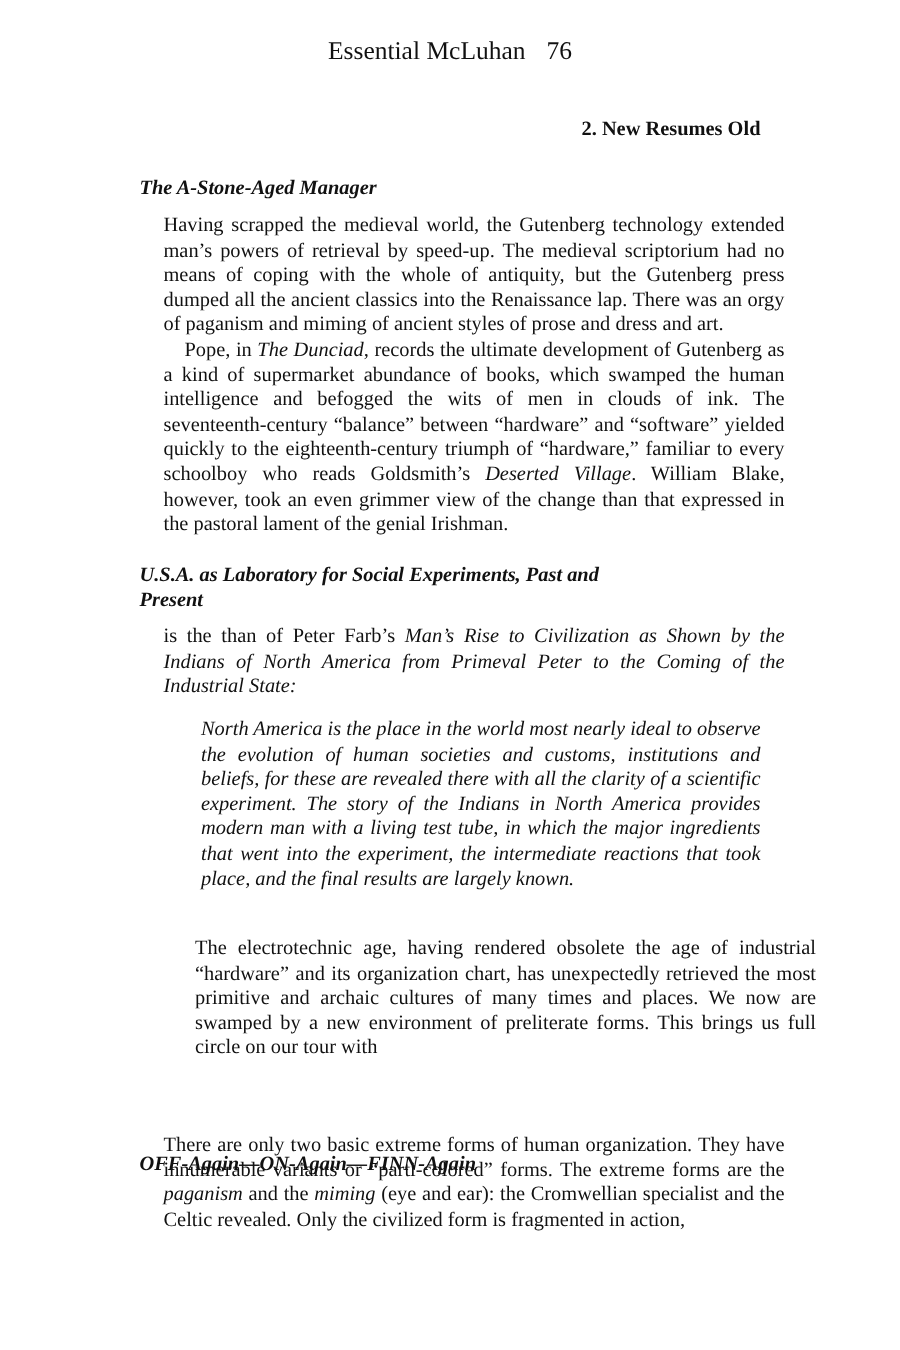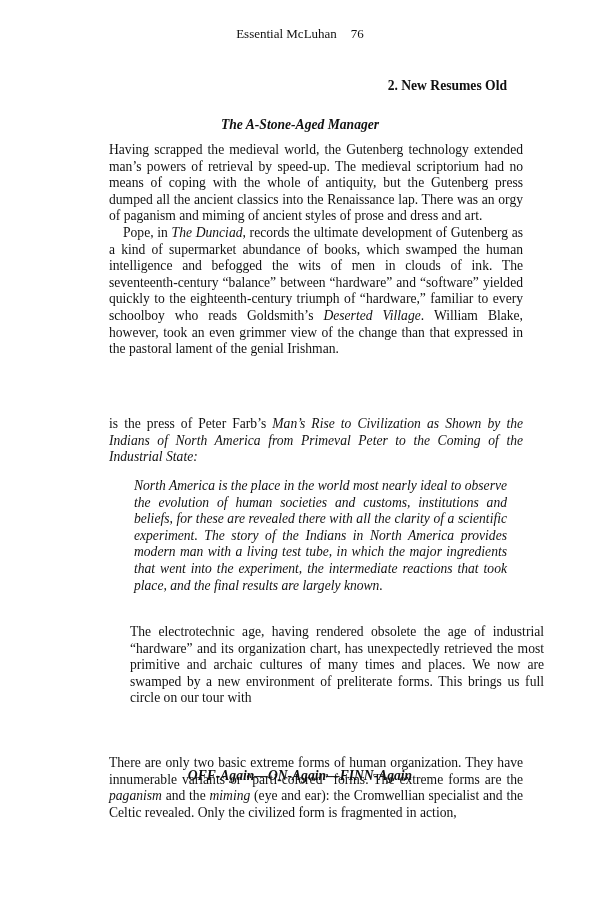--- a/index.html
+++ b/index.html
@@ -22,39 +22,39 @@
       width: 414px;
       font-size: 13.6px;
       line-height: 16.6px;
     }
     .running-head {
       position: absolute;
       top: 26px;
       left: 0;
       width: 414px;
       text-align: center;
-      font-size: 13px;
+      font-size: 17px;
     }
     .running-head .page-number {
       margin-left: 14px;
     }
     .chapter-title {
       position: absolute;
       top: 78px;
       left: 0;
       width: 414px;
       text-align: right;
       font-weight: bold;
       font-size: 13.6px;
     }
     .section-heading {
       position: absolute;
       left: 0;
       width: 414px;
-      text-align: center;
+      text-align: left;
       font-weight: bold;
       font-style: italic;
       font-size: 13.6px;
       line-height: 17px;
     }
     .para {
       position: absolute;
       left: 16px;
       width: 414px;
       text-align: justify;
@@ -85,23 +85,25 @@
 
   <div class="chapter-title">2. New Resumes Old</div>
 
   <div class="section-heading" style="top:116px;">The A-Stone-Aged Manager</div>
 
   <p class="para" style="top:142px;"><span>Having scrapped the medieval world, the Gutenberg technology extended man’s powers of retrieval by speed-up. The medieval scriptorium had no means of coping with the whole of antiquity, but the Gutenberg press dumped all the ancient classics into the Renaissance lap. There was an orgy of paganism and miming of ancient styles of prose and dress and art.</span></p>
 
   <p class="para" style="top:225px;"><span class="indent"></span><span>Pope, in </span><em>The Dunciad</em><span>, records the ultimate development of Gutenberg as a kind of supermarket abundance of books, which swamped the human intelligence and befogged the wits of men in clouds of ink. The seventeenth-century “balance” between “hardware” and “software” yielded quickly to the eighteenth-century triumph of “hardware,” familiar to every schoolboy who reads Goldsmith’s </span><em>Deserted Village</em><span>. William Blake, however, took an even grimmer view of the change than that expressed in the pastoral lament of the genial Irishman.</span></p>
 
   <div class="section-heading" style="top:374px;">
+    <div>U.S.A. as Laboratory for Social Experiments, Past and</div>
+    <div>Present</div>
   </div>
 
-  <p class="para" style="top:416px;"><span>is the press of Peter Farb’s </span><em>Man’s Rise to Civilization as Shown by the Indians of North America from Primeval Peter to the Coming of the Industrial State:</em></p>
+  <p class="para" style="top:416px;"><span>is the than of Peter Farb’s </span><em>Man’s Rise to Civilization as Shown by the Indians of North America from Primeval Peter to the Coming of the Industrial State:</em></p>
 
   <p class="quote" style="top:478px;">North America is the place in the world most nearly ideal to observe the evolution of human societies and customs, institutions and beliefs, for these are revealed there with all the clarity of a scientific experiment. The story of the Indians in North America provides modern man with a living test tube, in which the major ingredients that went into the experiment, the intermediate reactions that took place, and the final results are largely known.</p>
 
   <p class="para" style="top:624px;margin-left:21px;">The electrotechnic age, having rendered obsolete the age of industrial “hardware” and its organization chart, has unexpectedly retrieved the most primitive and archaic cultures of many times and places. We now are swamped by a new environment of preliterate forms. This brings us full circle on our tour with</p>
 
   <div class="section-heading" style="top:767px;">OFF-Again—ON-Again—FINN-Again</div>
 
   <p class="para" style="top:755px;"><span>There are only two basic extreme forms of human organization. They have innumerable variants or “parti-colored” forms. The extreme forms are the </span><em>paganism</em><span> and the </span><em>miming</em><span> (eye and ear): the Cromwellian specialist and the Celtic revealed. Only the civilized form is fragmented in action,</span></p>
 
 </div>

